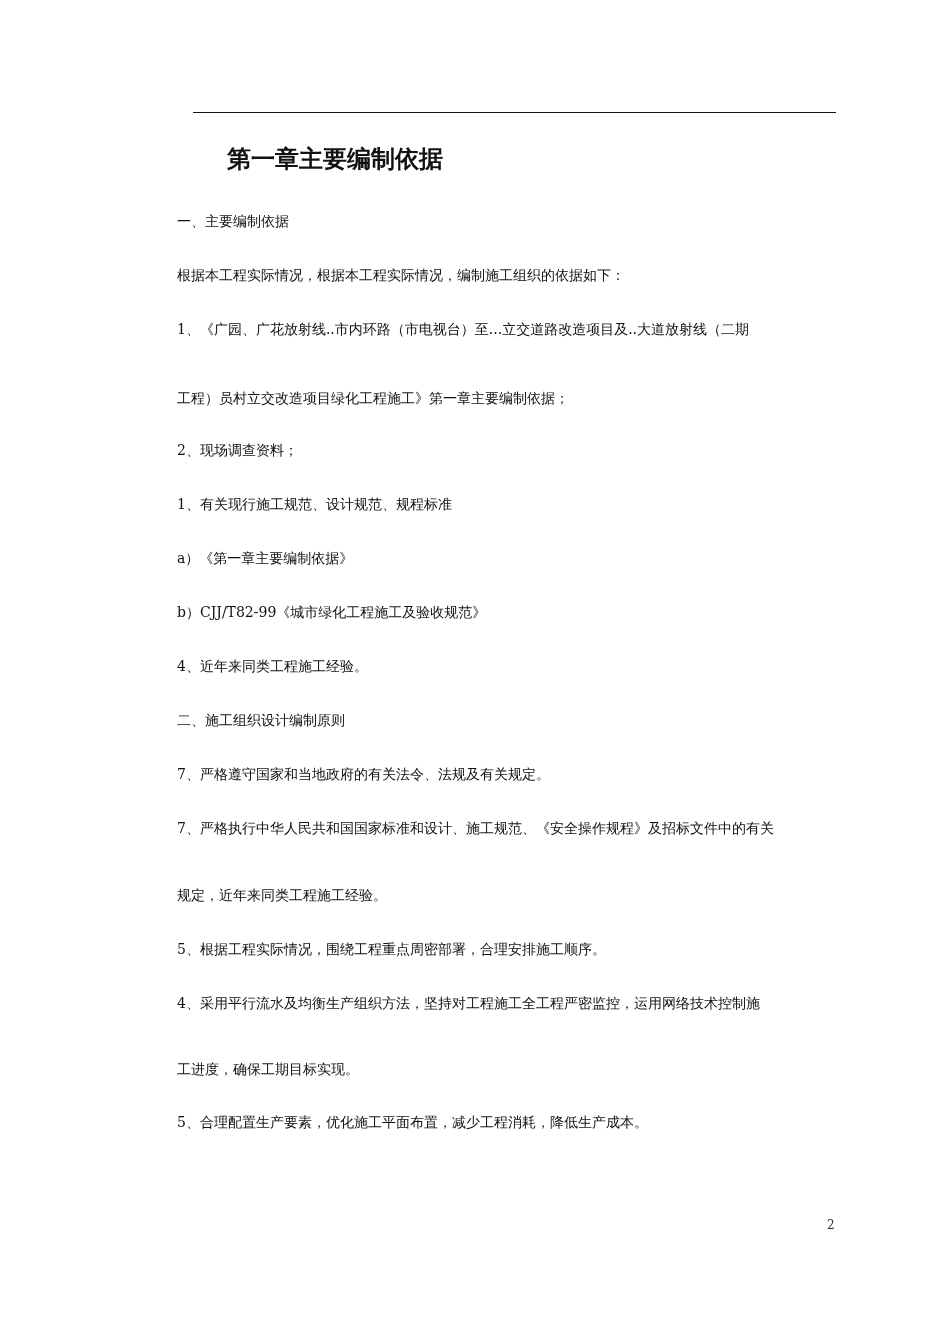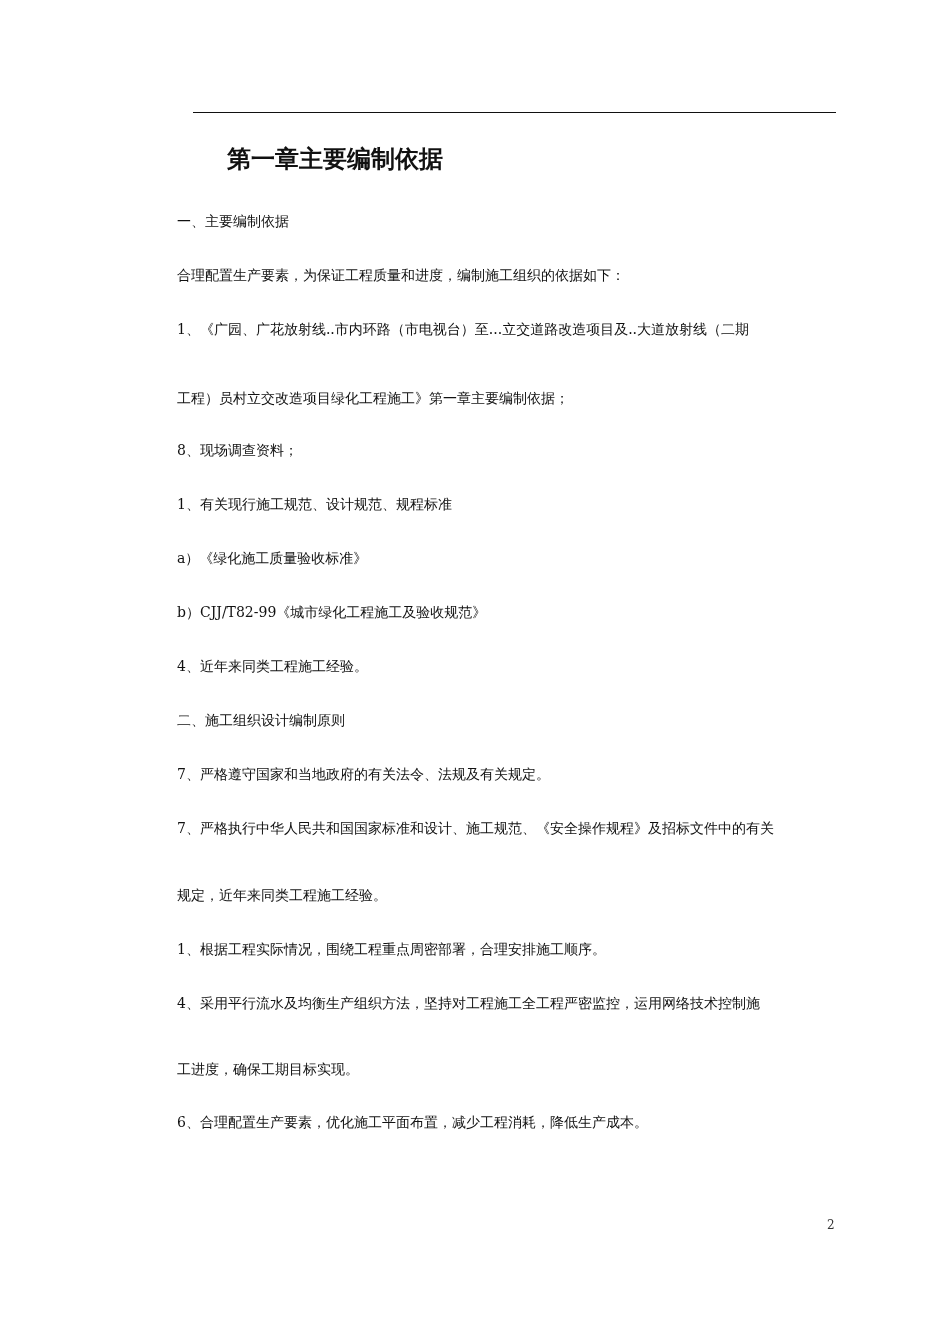--- a/index.html
+++ b/index.html
@@ -14,32 +14,32 @@
 </style>
 </head>
 <body>
 
 <div>
   <div class="rule"></div>
   <div class="title">第一章主要编制依据</div>
 
   <div id="lines">
     <div class="line" style="top:212px">一、主要编制依据</div>
-    <div class="line" style="top:266px">合理配置生产要素，为保证工程质量和进度，编制施工组织的依据如下：</div>
+    <div class="line" style="top:266px">根据本工程实际情况，根据本工程实际情况，编制施工组织的依据如下：</div>
     <div class="line" style="top:320px"> 1、《广园、广花放射线..市内环路（市电视台）至...立交道路改造项目及..大道放射线（二期</div>
     <div class="line" style="top:389px">工程）员村立交改造项目绿化工程施工》第一章主要编制依据；</div>
-    <div class="line" style="top:441px">8、现场调查资料；</div>
+    <div class="line" style="top:441px">2、现场调查资料；</div>
     <div class="line" style="top:495px">1、有关现行施工规范、设计规范、规程标准</div>
-    <div class="line" style="top:549px">a）《绿化施工质量验收标准》</div>
+    <div class="line" style="top:549px">a）《第一章主要编制依据》</div>
     <div class="line" style="top:603px">b）CJJ/T82-99《城市绿化工程施工及验收规范》</div>
     <div class="line" style="top:657px">4、近年来同类工程施工经验。</div>
     <div class="line" style="top:711px">二、施工组织设计编制原则</div>
     <div class="line" style="top:765px">7、严格遵守国家和当地政府的有关法令、法规及有关规定。</div>
     <div class="line" style="top:819px">7、严格执行中华人民共和国国家标准和设计、施工规范、《安全操作规程》及招标文件中的有关</div>
     <div class="line" style="top:886px">规定，近年来同类工程施工经验。</div>
-    <div class="line" style="top:940px">1、根据工程实际情况，围绕工程重点周密部署，合理安排施工顺序。</div>
+    <div class="line" style="top:940px">5、根据工程实际情况，围绕工程重点周密部署，合理安排施工顺序。</div>
     <div class="line" style="top:994px">4、采用平行流水及均衡生产组织方法，坚持对工程施工全工程严密监控，运用网络技术控制施</div>
     <div class="line" style="top:1060px">工进度，确保工期目标实现。</div>
-    <div class="line" style="top:1113px">6、合理配置生产要素，优化施工平面布置，减少工程消耗，降低生产成本。</div>
+    <div class="line" style="top:1113px">5、合理配置生产要素，优化施工平面布置，减少工程消耗，降低生产成本。</div>
   </div>
 
   <div class="pagenum">2</div>
 </div>
 
 </body></html>

